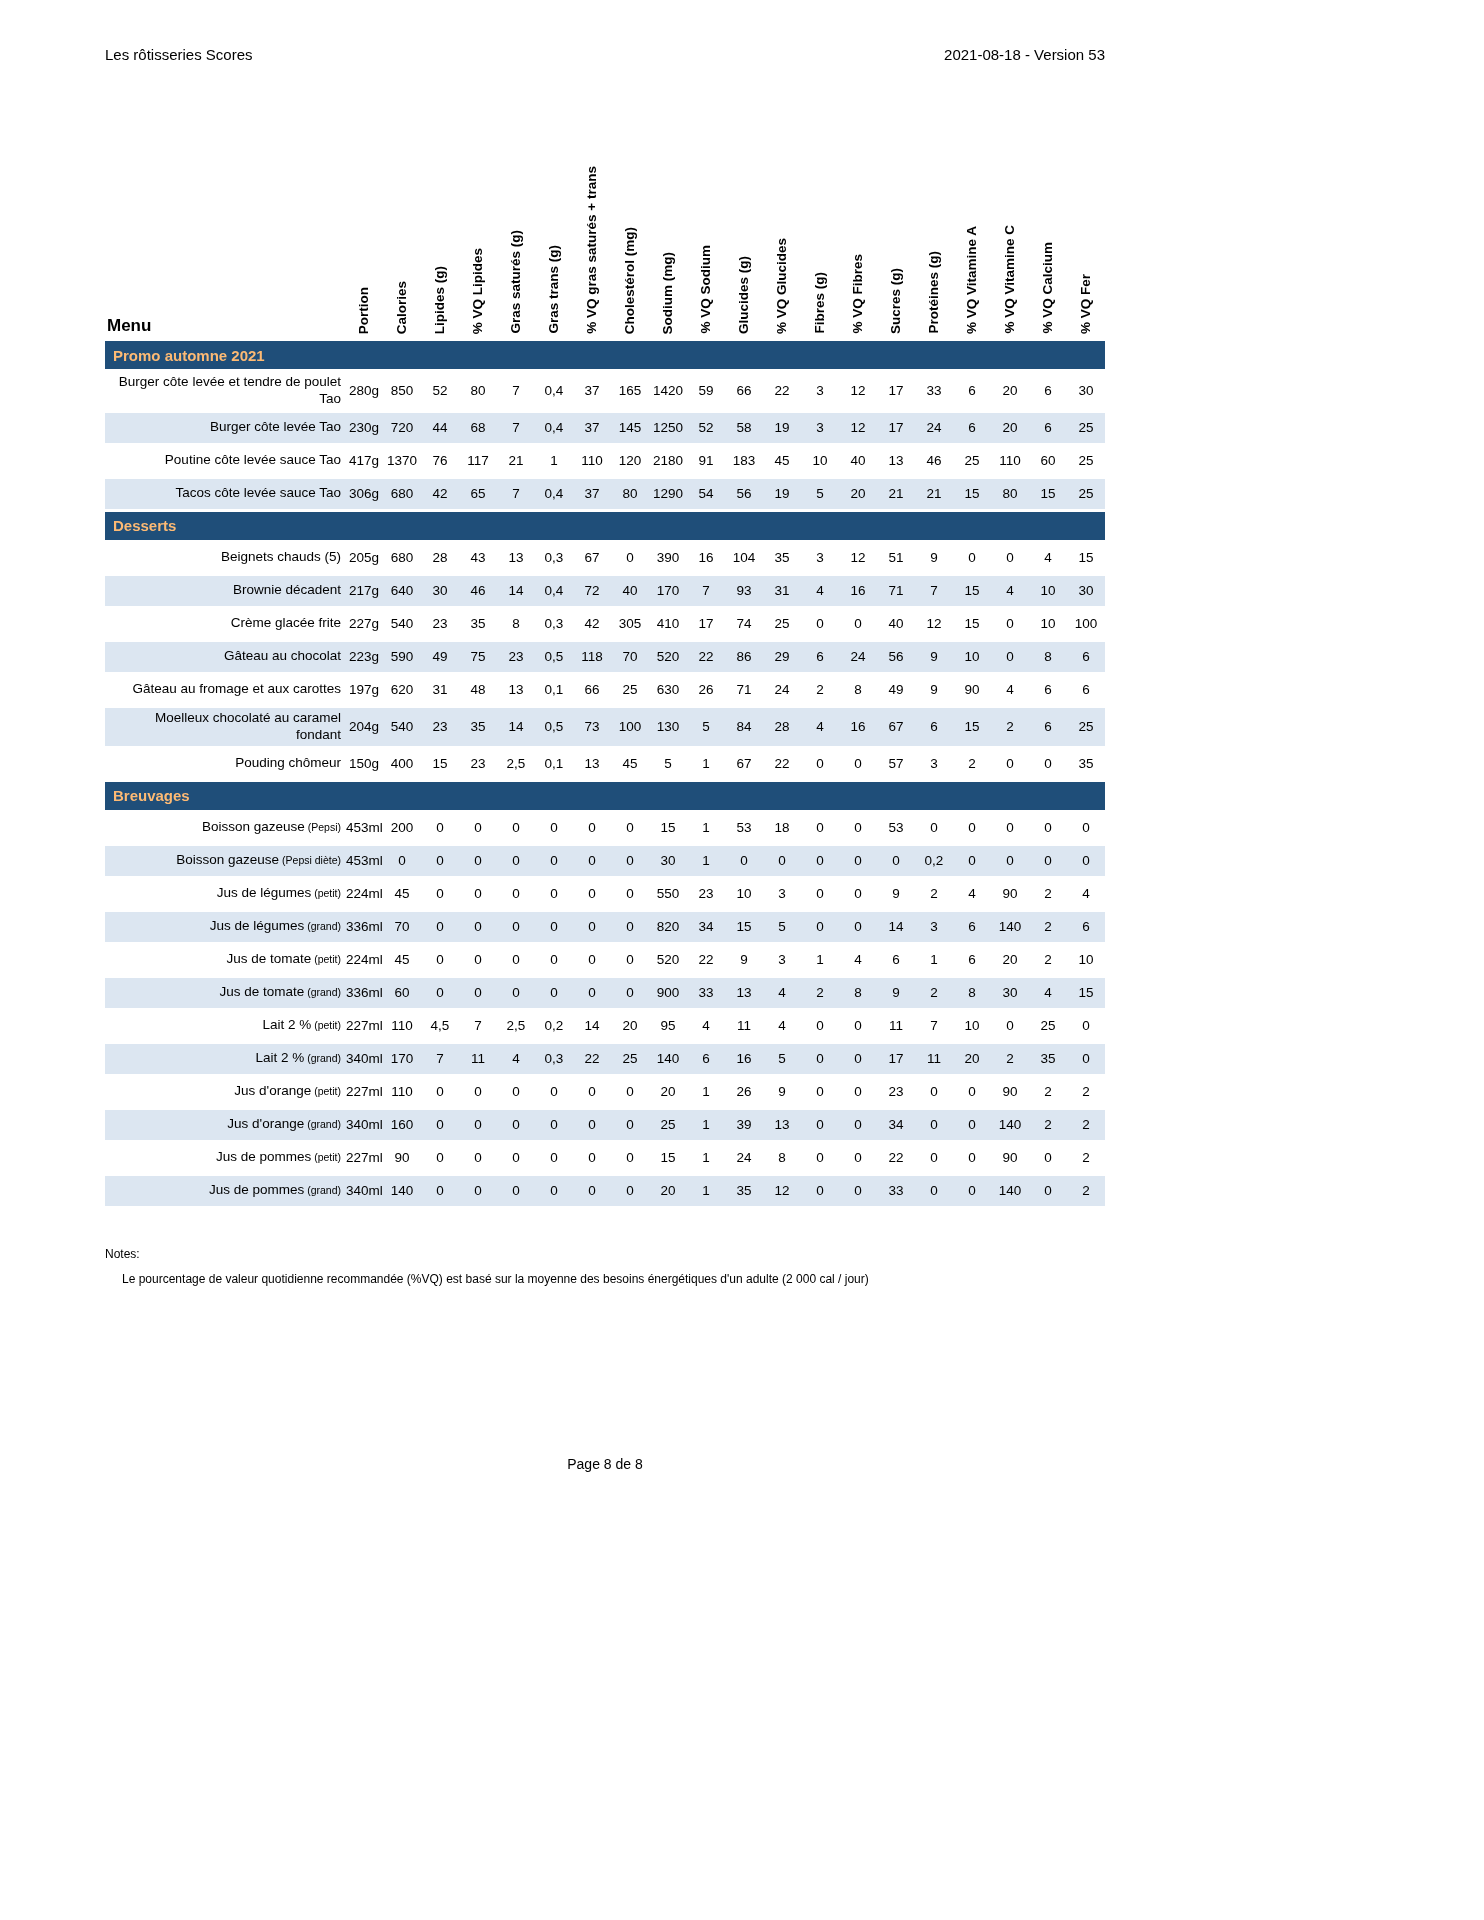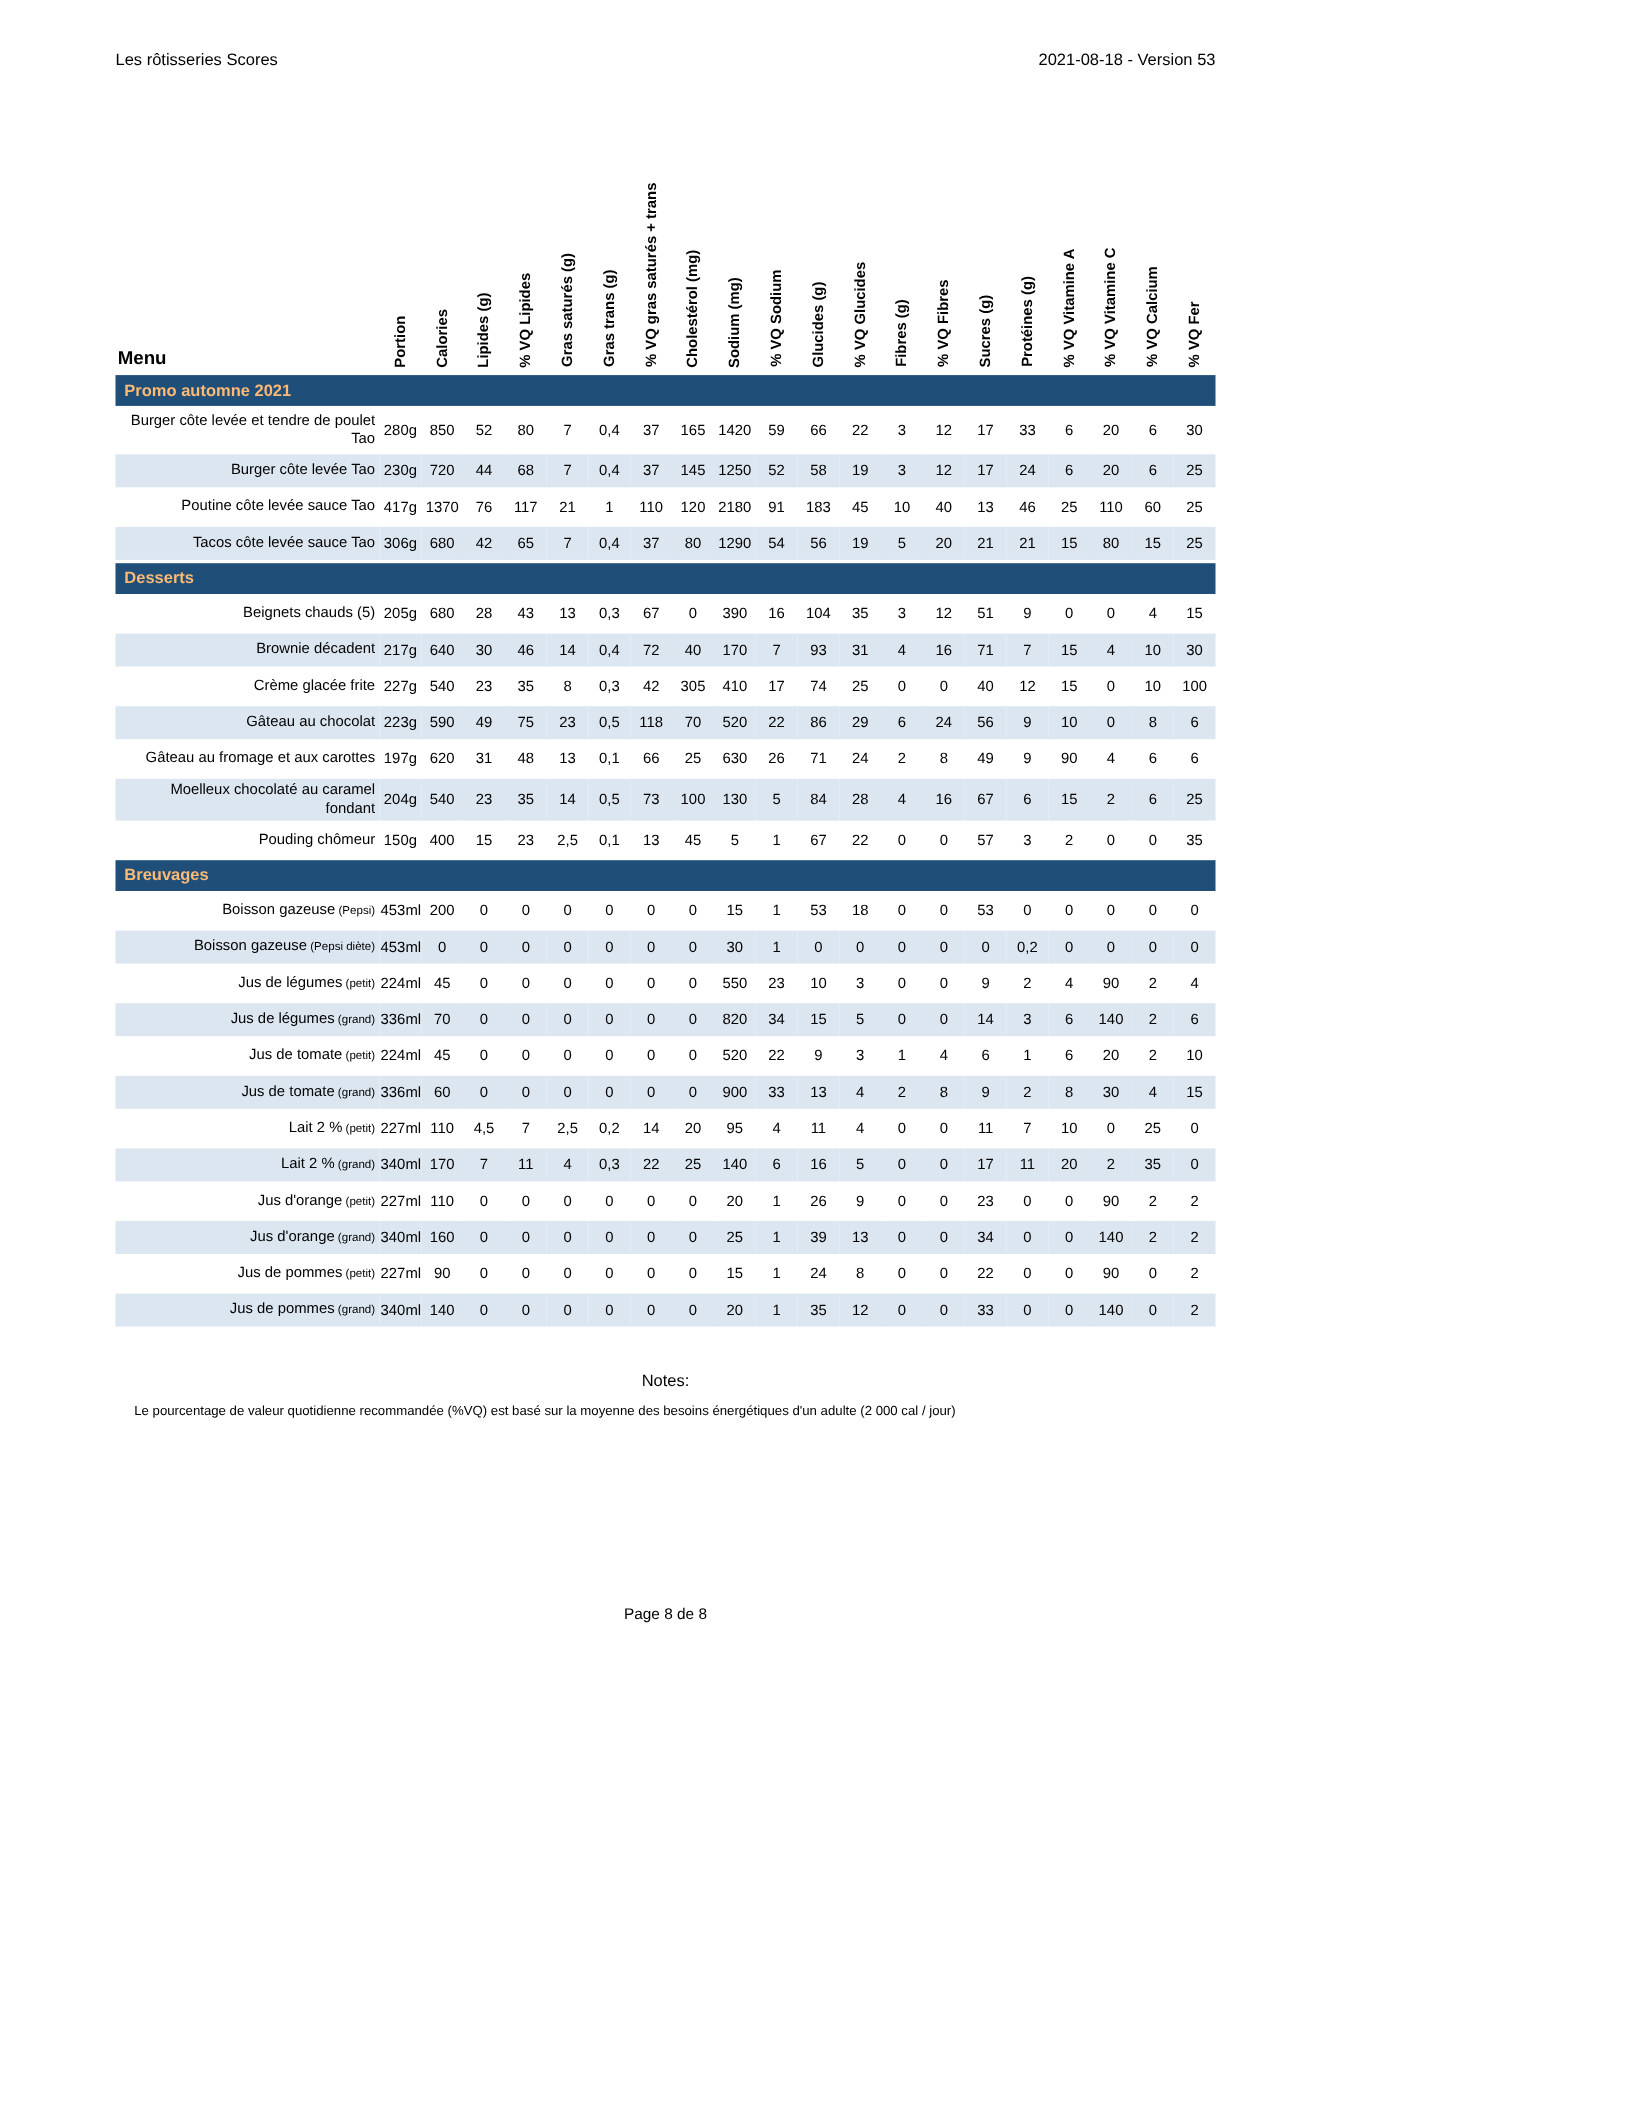--- a/index.html
+++ b/index.html
@@ -35,21 +35,21 @@
     background:var(--section-color,#1F4E79); color:#fdba74;
     font-weight:bold; font-size:15px; padding:5px 0 5px 8px;
     height:28px;
   }
   tr.data-row td { height:30px; vertical-align:middle; }
   tr.data-row.alt td { background:var(--alt-row,#DCE6F1); }
   td.name-cell { text-align:right; padding:2px 4px 2px 6px; line-height:1.25; }
   td.name-cell .note { font-size:10.5px; }
   td.val { text-align:center; padding:2px 1px; }
   .notes { margin-top:38px; width:1000px; font-size:13px; }
-  .notes .notes-title { font-size:15px;text-align:center; }
+  .notes .notes-title { font-size:12px; }
   .notes .note-line { font-size:12px; margin-top:9px; padding-left:17px; line-height:1.5; }
   .page-footer {
     width:1000px; text-align:center; margin-top:168px; font-size:14px;
   }
 </style>
 </head>
 <body>
 
 <div class="page">
 

